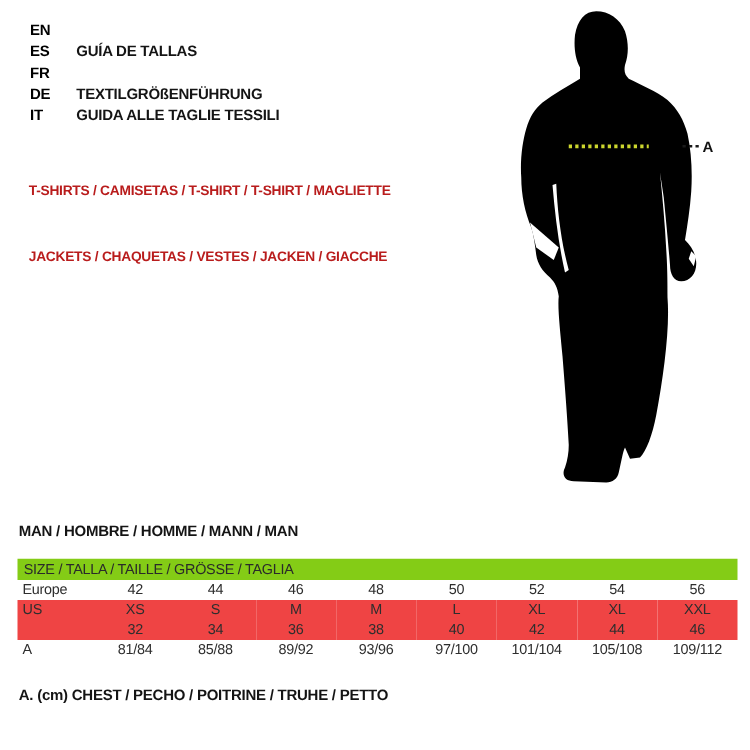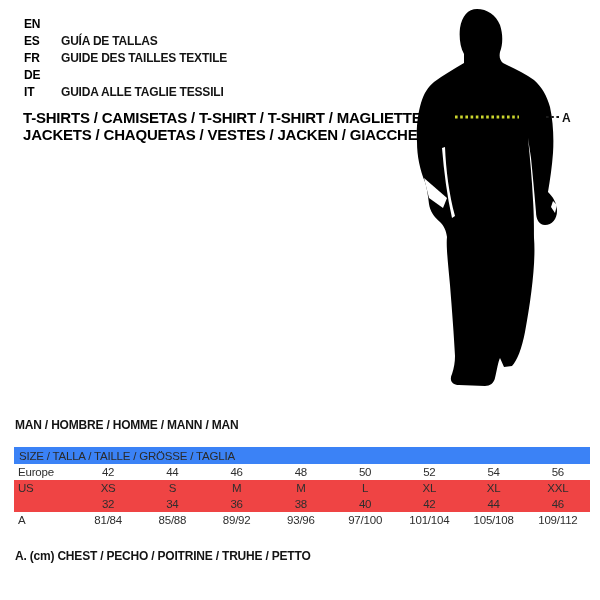--- a/index.html
+++ b/index.html
@@ -15,22 +15,22 @@
   .lang-code {
     width:37px; font-size:12px; font-weight:bold; letter-spacing:-0.2px; color:#000000;
   }
   .lang-label {
     font-size:12px; font-weight:bold; letter-spacing:-0.2px; color:#141414; white-space:nowrap;
   }
 
   
   .cats { position:absolute; top:109px; left:23px; }
   .cat-line {
-    font-size:15px; font-weight:bold; letter-spacing:-0.2px;
-    line-height:17px; color:#000000; white-space:nowrap;
+    font-size:11px; font-weight:bold; letter-spacing:-0.2px;
+    line-height:17px; color:#b91c1c; white-space:nowrap;margin-top:36px;
   }
 
   
   .figure-svg { position:absolute; top:0; left:0; }
 
   
   .man-title {
     position:absolute; top:418px; left:15px;
     font-size:12px; font-weight:bold; letter-spacing:-0.2px; color:#141414; white-space:nowrap;
   }
@@ -39,21 +39,21 @@
   .size-table {
     position:absolute; top:447px; left:14px; width:576px;
     border-collapse:collapse; table-layout:fixed;
   }
   .size-table td {
     font-size:11.5px; letter-spacing:-0.2px; color:#2e2e2e;
     height:16px; text-align:center; vertical-align:middle; padding:0;
   }
   .size-table td.row-label { text-align:left; padding-left:4px;margin-top:14px; }
   .size-table tr.header-row td {
-    background:#3b82f6; text-align:left; padding-left:5px; height:17px; color:#2a2a2a;
+    background:#84cc16; text-align:left; padding-left:5px; height:17px; color:#2a2a2a;
   }
   .size-table tr.shaded td { background:#ef4444; }
 
   
   .footnote {
     position:absolute; top:549px; left:15px;
     font-size:12px; font-weight:bold; letter-spacing:-0.2px; color:#141414; white-space:nowrap;
   }
 </style>
 </head>
@@ -64,24 +64,24 @@
   <div class="lang-block">
     <div class="lang-row">
       <span class="lang-code">EN</span>
     </div>
     <div class="lang-row">
       <span class="lang-code">ES</span>
       <span class="lang-label">GUÍA DE TALLAS</span>
     </div>
     <div class="lang-row">
       <span class="lang-code">FR</span>
-      <span class="lang-label">GUIDE DES TAILLES TEXTILE</span>
     </div>
     <div class="lang-row">
       <span class="lang-code">DE</span>
+      <span class="lang-label">TEXTILGRÖßENFÜHRUNG</span>
     </div>
     <div class="lang-row">
       <span class="lang-code">IT</span>
       <span class="lang-label">GUIDA ALLE TAGLIE TESSILI</span>
     </div>
   </div>
 
   <div class="cats">
     <div class="cat-line">T-SHIRTS / CAMISETAS / T-SHIRT / T-SHIRT / MAGLIETTE</div>
     <div class="cat-line">JACKETS / CHAQUETAS / VESTES / JACKEN / GIACCHE</div>

